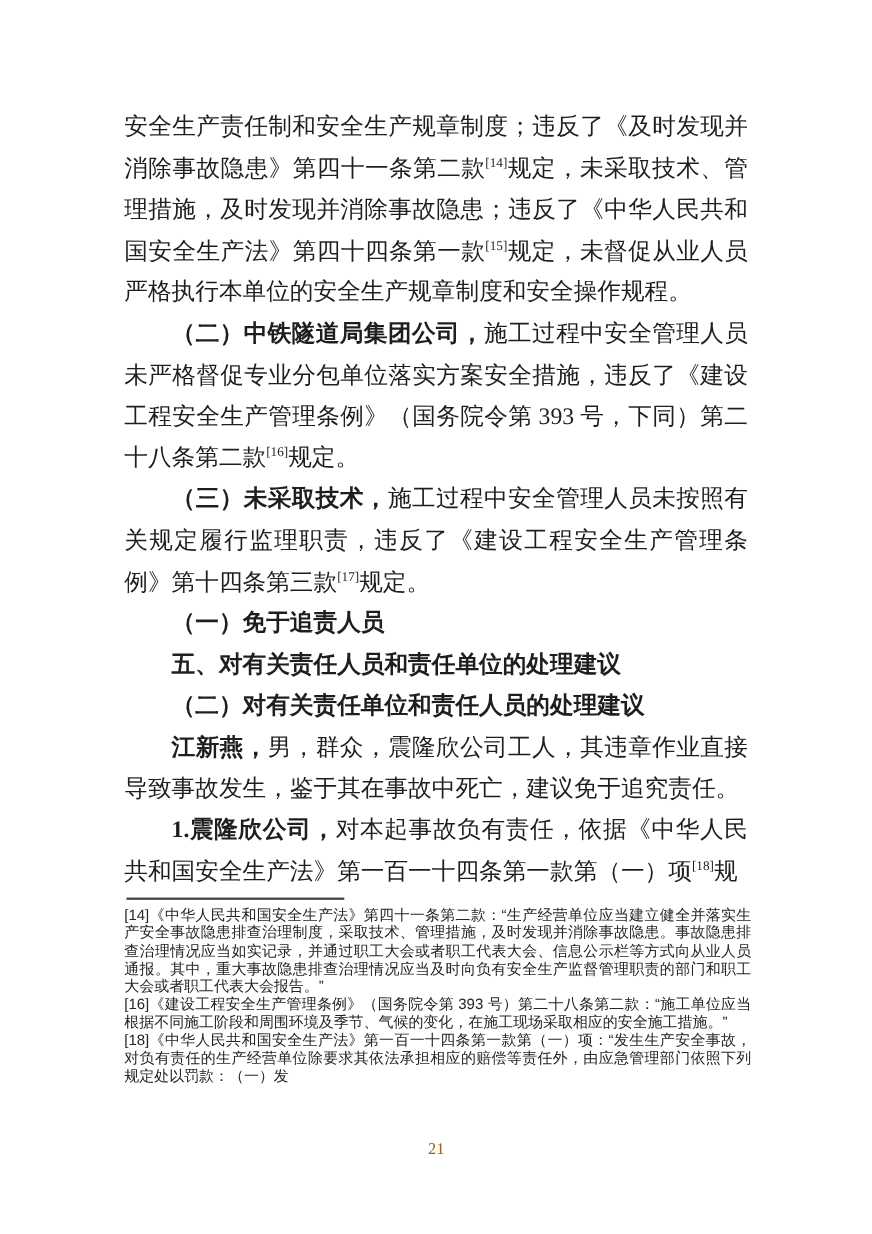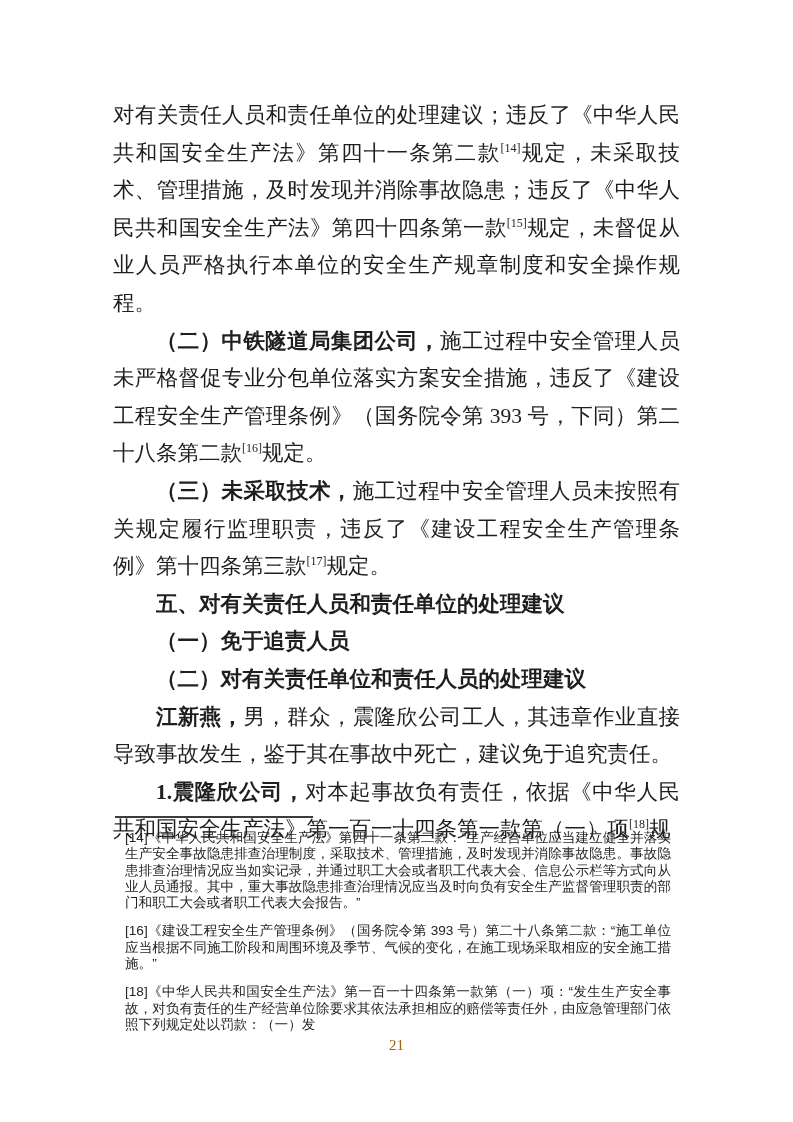--- a/index.html
+++ b/index.html
@@ -60,48 +60,48 @@
     margin: 4px 0 6px 2px;
   }
   .footnotes {
     font-family: "Liberation Sans", "DejaVu Sans", sans-serif;
     font-size: 13.6px;
     line-height: 16.3px;
     text-align: justify;
     color: #242424;
   }
   .fn {
-    margin: 12px;
+    margin: 0;
   }
   .page-number {
     position: absolute;
     left: 0;
     width: 793px;
     top: 1037px;
     text-align: center;
     font-size: 15px;
     color: #a16207;
   }
 </style>
 </head>
 <body>
 
 <div class="page">
 
   <div class="content">
 
-    <p class="para no-indent"><span>对有关责任人员和责任单位的处理建议；违反了《中华人民共和国安全生产法》第四十一条第二款</span><sup class="fnref">[14]</sup><span>规定，未采取技术、管理措施，及时发现并消除事故隐患；违反了《中华人民共和国安全生产法》第四十四条第一款</span><sup class="fnref">[15]</sup><span>规定，未督促从业人员严格执行本单位的安全生产规章制度和安全操作规程。</span></p>
+    <p class="para no-indent"><span>安全生产责任制和安全生产规章制度；违反了《及时发现并消除事故隐患》第四十一条第二款</span><sup class="fnref">[14]</sup><span>规定，未采取技术、管理措施，及时发现并消除事故隐患；违反了《中华人民共和国安全生产法》第四十四条第一款</span><sup class="fnref">[15]</sup><span>规定，未督促从业人员严格执行本单位的安全生产规章制度和安全操作规程。</span></p>
 
     <p class="para"><span class="lead">（二）中铁隧道局集团公司，</span><span>施工过程中安全管理人员未严格督促专业分包单位落实方案安全措施，违反了《建设工程安全生产管理条例》（国务院令第 393 号，下同）第二十八条第二款</span><sup class="fnref">[16]</sup><span>规定。</span></p>
 
     <p class="para"><span class="lead">（三）未采取技术，</span><span>施工过程中安全管理人员未按照有关规定履行监理职责，违反了《建设工程安全生产管理条例》第十四条第三款</span><sup class="fnref">[17]</sup><span>规定。</span></p>
 
+    <p class="para heading-kai">（一）免于追责人员</p>
+
     <p class="para heading-hei">五、对有关责任人员和责任单位的处理建议</p>
-
-    <p class="para heading-kai">（一）免于追责人员</p>
 
     <p class="para heading-kai">（二）对有关责任单位和责任人员的处理建议</p>
 
     <p class="para"><span class="lead">江新燕，</span><span>男，群众，震隆欣公司工人，其违章作业直接导致事故发生，鉴于其在事故中死亡，建议免于追究责任。</span></p>
 
     <p class="para"><span class="lead">1.震隆欣公司，</span><span>对本起事故负有责任，依据《中华人民共和国安全生产法》第一百一十四条第一款第（一）项</span><sup class="fnref">[18]</sup><span>规</span></p>
 
   </div>
 
   <div class="footnote-area">

